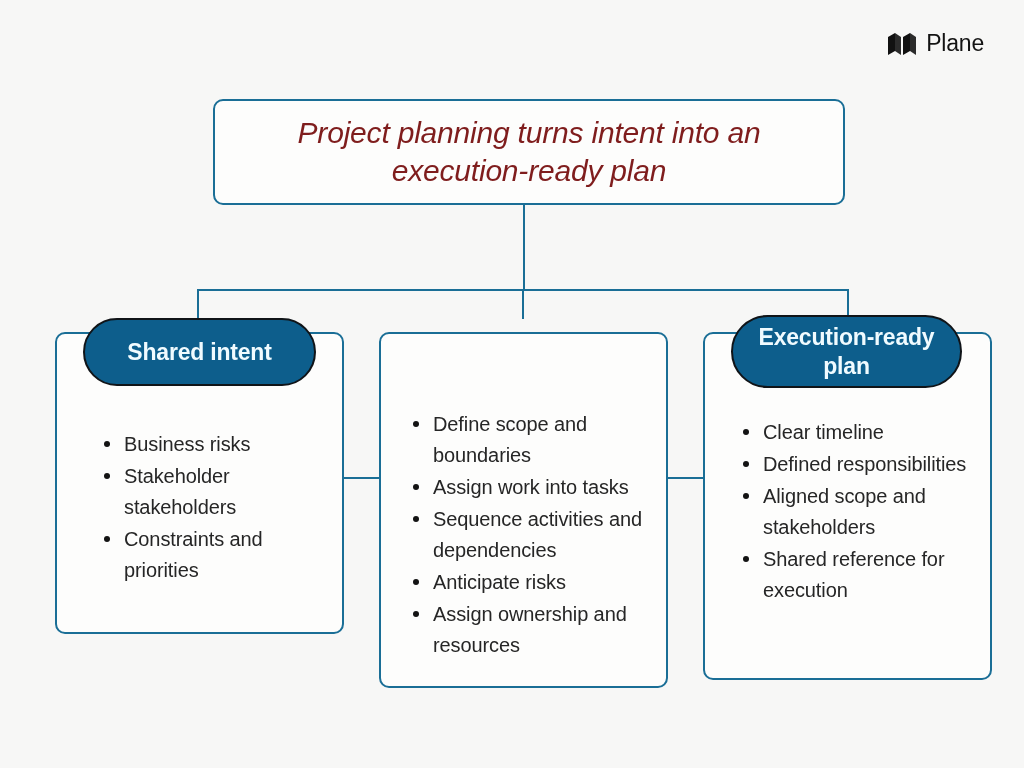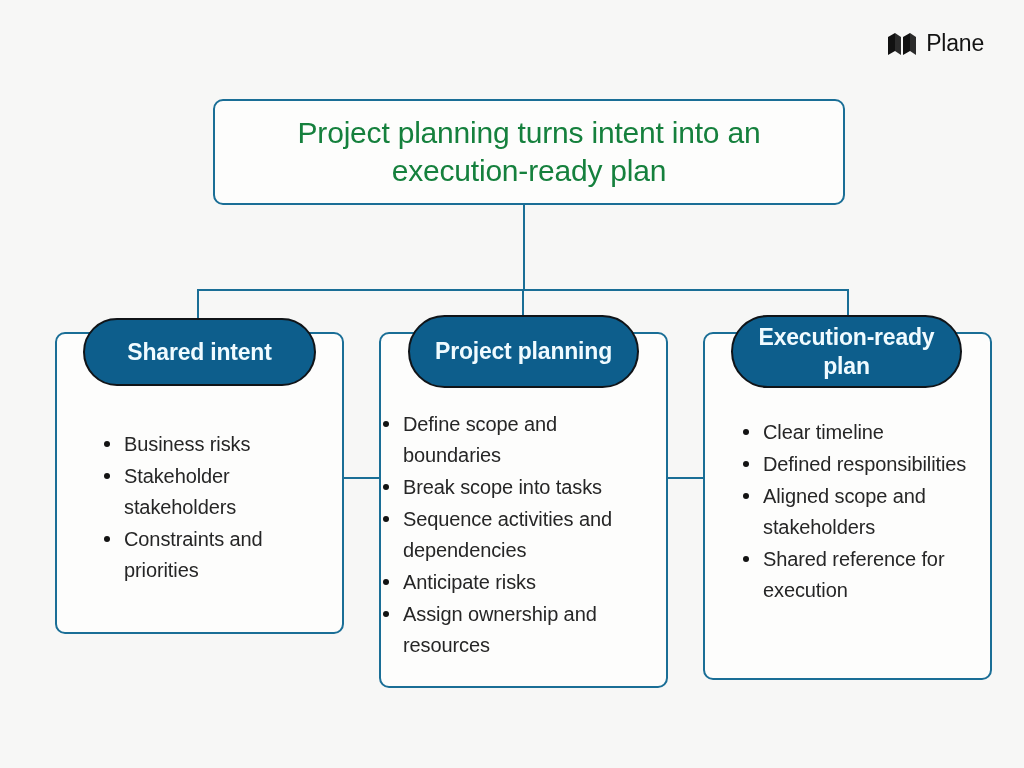--- a/index.html
+++ b/index.html
@@ -48,24 +48,25 @@
     background: #fdfdfc;
     display: flex;
     align-items: center;
     justify-content: center;
     box-sizing: border-box;
     z-index: 4;
   }
   .title-text {
     font-size: 30px;
     line-height: 1.28;
-    color: #15803d;
+    color: #7f1d1d;
     text-align: center;
     padding: 0 16px;
     letter-spacing: -0.2px;
+    font-style: italic;
   }
 
   
   .conn {
     position: absolute;
     background: #1a6e96;
     z-index: 1;
   }
   .conn-v { width: 2px; }
   .conn-h { height: 2px; }
@@ -85,21 +86,21 @@
 
   .bullets {
     list-style: none;
     margin: 0;
     padding: 0;
     position: absolute;
     left: 0;
     right: 0;
   }
   .card-1 .bullets { top: 95px;  padding-left: 45px; padding-right: 16px; }
-  .card-2 .bullets { top: 75px;  padding-right: 12px; }
+  .card-2 .bullets { top: 75px;  padding-left: 30px; padding-right: 12px; }
   .card-3 .bullets { top: 83px;  padding-left: 36px; padding-right: 16px; }
 
   .bullets li {
     position: relative;
     font-size: 20px;
     line-height: 1.55;
     color: #262626;
     padding-left: 22px;
     margin-bottom: 1px;
     letter-spacing: -0.1px;
@@ -177,28 +178,25 @@
       <li>Constraints and priorities</li>
     </ul>
   </div>
   <div class="pill pill-1">
     <span class="pill-text">Shared intent</span>
   </div>
 
   <div class="card card-2">
     <ul class="bullets">
       <li>Define scope and boundaries</li>
-      <li>Break scope into tasks</li>
+      <li>Assign work into tasks</li>
       <li>Sequence activities and dependencies</li>
       <li>Anticipate risks</li>
       <li>Assign ownership and resources</li>
     </ul>
-  </div>
-  <div class="pill pill-2">
-    <span class="pill-text">Project planning</span>
   </div>
 
   <div class="card card-3">
     <ul class="bullets">
       <li>Clear timeline</li>
       <li>Defined responsibilities</li>
       <li>Aligned scope and stakeholders</li>
       <li>Shared reference for execution</li>
     </ul>
   </div>

